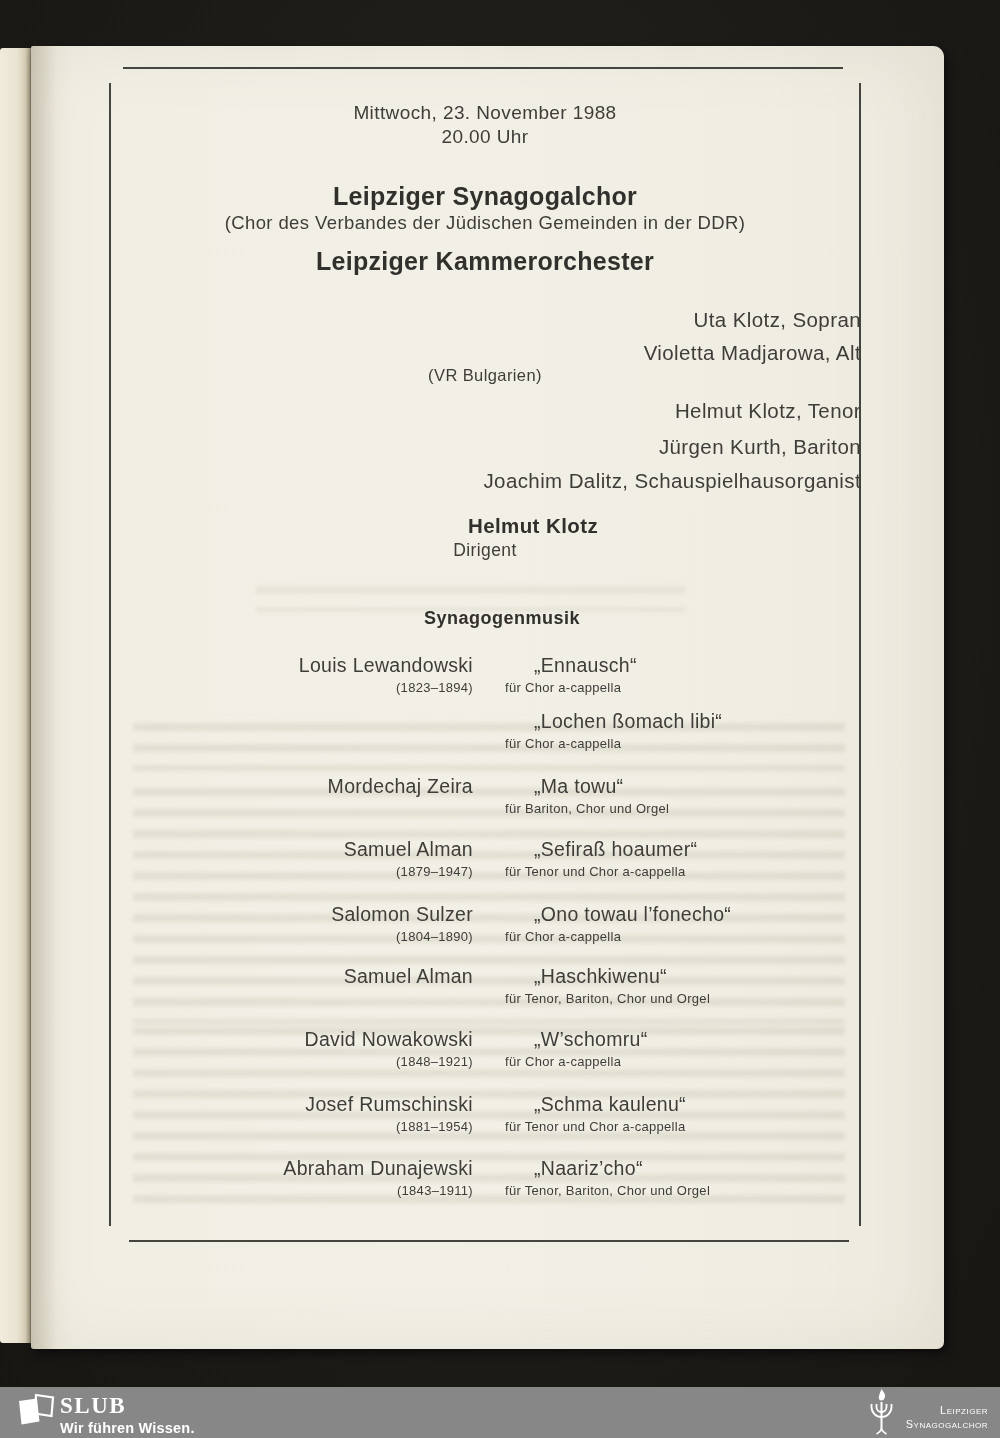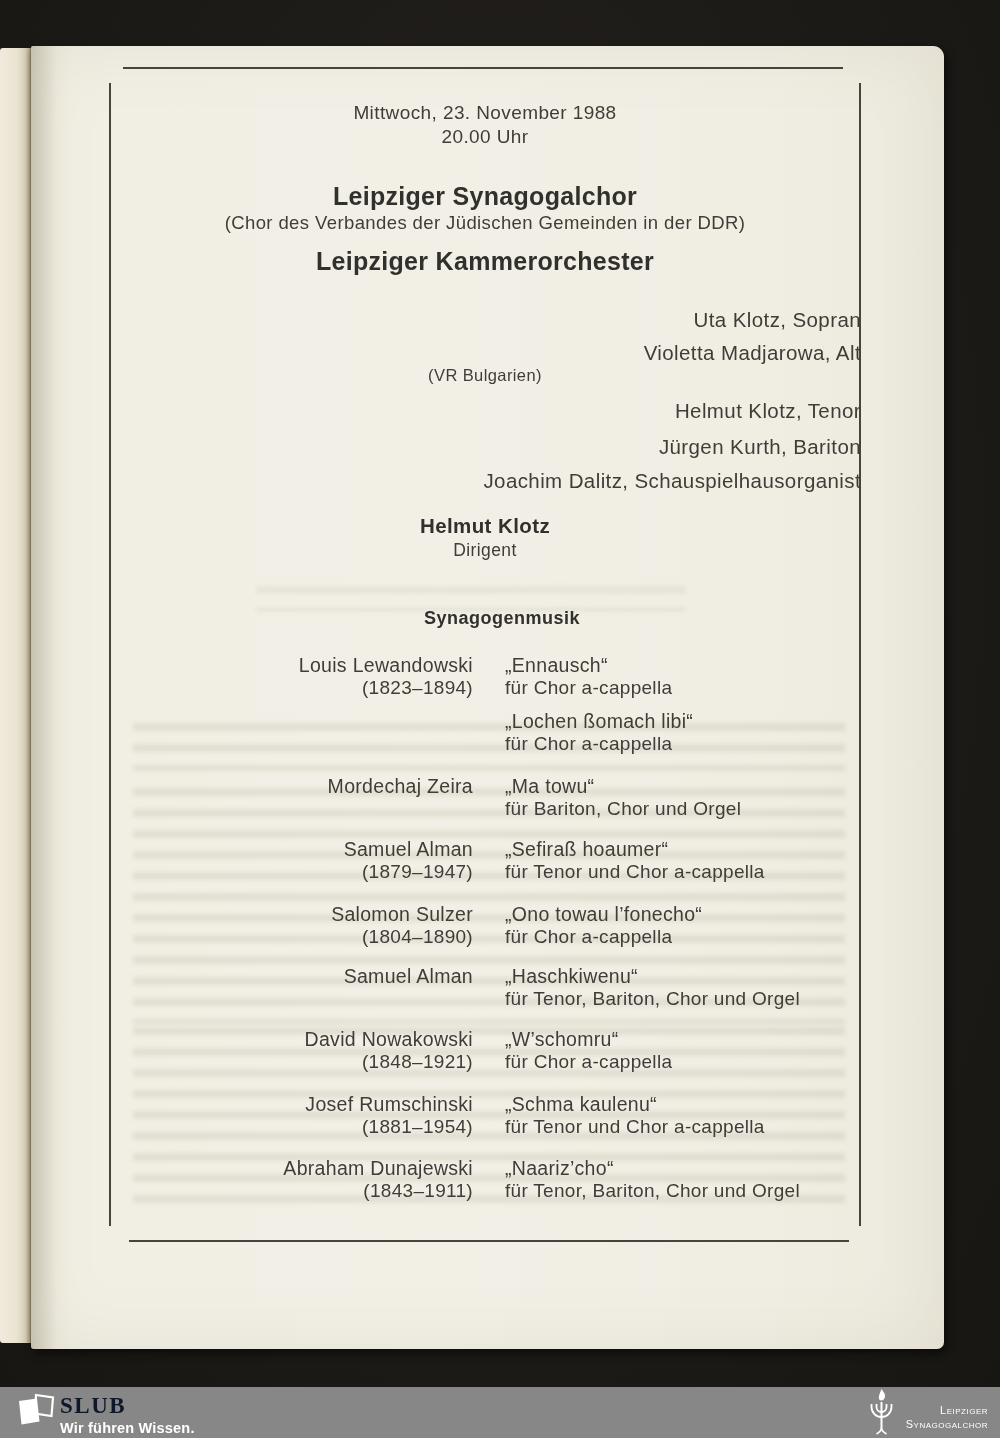--- a/index.html
+++ b/index.html
@@ -51,43 +51,43 @@
   
   .cline{
     position:absolute;left:78px;width:752px;text-align:center;
     color:#3f3d39;letter-spacing:0.4px;white-space:nowrap;
   }
   .fs-date{font-size:19px;}
   .fs-h1{font-size:25px;font-weight:700;color:#32302c;letter-spacing:0.3px;}
   .fs-sub{font-size:18.5px;}
   .fs-perf{font-size:20.5px;text-align:right;}
   .fs-note{font-size:16.5px;}
-  .fs-cond{font-size:20.5px;font-weight:700;color:#32302c;}
+  .fs-cond{font-size:20.5px;font-weight:700;color:#32302c;margin-left:48px;}
   .fs-dir{font-size:17.5px;}
   .fs-sect{font-size:18px;font-weight:700;color:#32302c;letter-spacing:0.5px;padding-left:17px;}
   
   .prow{
     position:absolute;left:78px;width:752px;display:flex;align-items:flex-start;
     color:#3f3d39;
   }
   .pcol-composer{width:364px;text-align:right;flex:none;}
   .pcol-work{margin-left:32px;text-align:left;flex:1;}
-  .pname,.ptitle{font-size:19.5px;line-height:22px;letter-spacing:0.3px;white-space:nowrap;}
-  .pdates,.pforces{font-size:19px;line-height:23px;letter-spacing:0.3px;white-space:nowrap;}
+  .pname,.ptitle{font-size:19.5px;line-height:22px;letter-spacing:0.3px;white-space:nowrap;margin-left:29px;}
+  .pdates,.pforces{font-size:13px;line-height:23px;letter-spacing:0.3px;white-space:nowrap;}
   
   .footer-bar{
     position:absolute;left:0;top:1387px;width:1000px;height:51px;
     background:#878787;
   }
   .slub{position:absolute;left:16px;top:5px;width:300px;height:44px;}
   .slub-book{position:absolute;left:0;top:1px;}
   .slub-word{
     position:absolute;left:44px;top:1px;
     font-family:"Liberation Serif", serif;font-weight:700;font-size:23px;
-    color:#0f172a;letter-spacing:1.5px;
+    color:#ffffff;letter-spacing:1.5px;
   }
   .slub-tagline{
     position:absolute;left:44px;top:28px;
     font-size:14.5px;font-weight:700;color:#ffffff;letter-spacing:0.2px;
   }
   .choir{position:absolute;right:12px;top:0;height:42px;width:120px;}
   .choir-menorah{position:absolute;left:0;top:1px;}
   .choir-text{
     position:absolute;right:0;top:17px;text-align:right;
     color:#ffffff;font-variant:small-caps;font-size:11px;line-height:13.5px;

